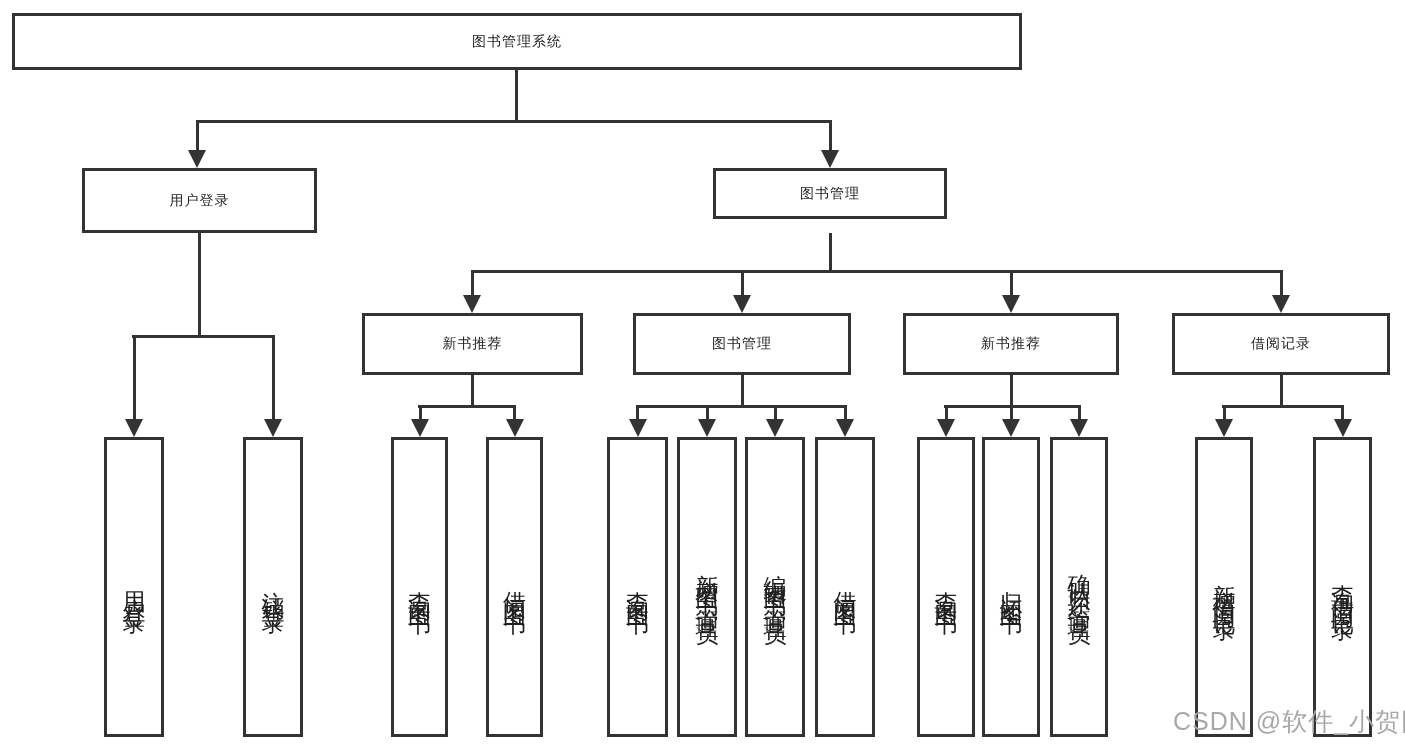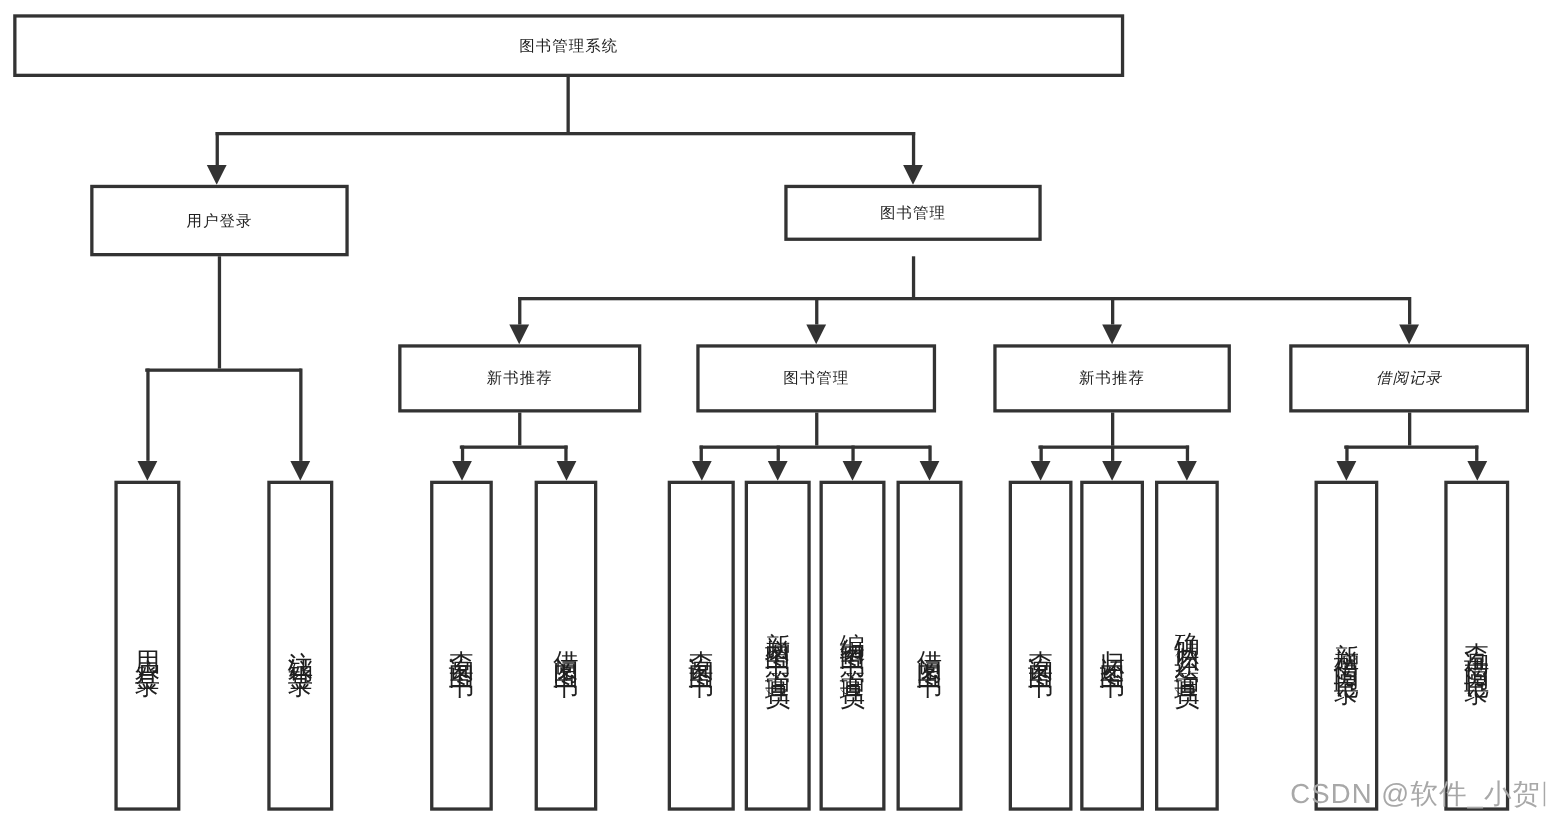--- a/index.html
+++ b/index.html
@@ -77,21 +77,21 @@
   <div class="vline" style="left:828.5px; top:233px; height:37px;"></div>
   <div class="hline" style="left:471px; top:270px; width:811px;"></div>
   <div class="arrow" style="left:470.5px; top:270px; height:25px;"></div>
   <div class="arrow" style="left:740.5px; top:270px; height:25px;"></div>
   <div class="arrow" style="left:1009.5px; top:270px; height:25px;"></div>
   <div class="arrow" style="left:1279.5px; top:270px; height:25px;"></div>
 
   <div class="node" style="left:362px; top:313px; width:221px; height:62px;">新书推荐</div>
   <div class="node" style="left:633px; top:313px; width:218px; height:62px;">图书管理</div>
   <div class="node" style="left:903px; top:313px; width:216px; height:62px;">新书推荐</div>
-  <div class="node" style="left:1172px; top:313px; width:218px; height:62px;font-style:italic;">借阅记录</div>
+  <div class="node" style="left:1172px; top:313px; width:218px; height:62px;">借阅记录</div>
 
   <div class="vline" style="left:470.5px; top:375px; height:30px;"></div>
   <div class="hline" style="left:418px; top:405px; width:98px;"></div>
   <div class="arrow" style="left:418.5px; top:405px; height:14px;"></div>
   <div class="arrow" style="left:513px; top:405px; height:14px;"></div>
 
   <div class="vline" style="left:740.5px; top:375px; height:30px;"></div>
   <div class="hline" style="left:636px; top:405px; width:210px;"></div>
   <div class="arrow" style="left:636px; top:405px; height:14px;"></div>
   <div class="arrow" style="left:705.5px; top:405px; height:14px;"></div>

